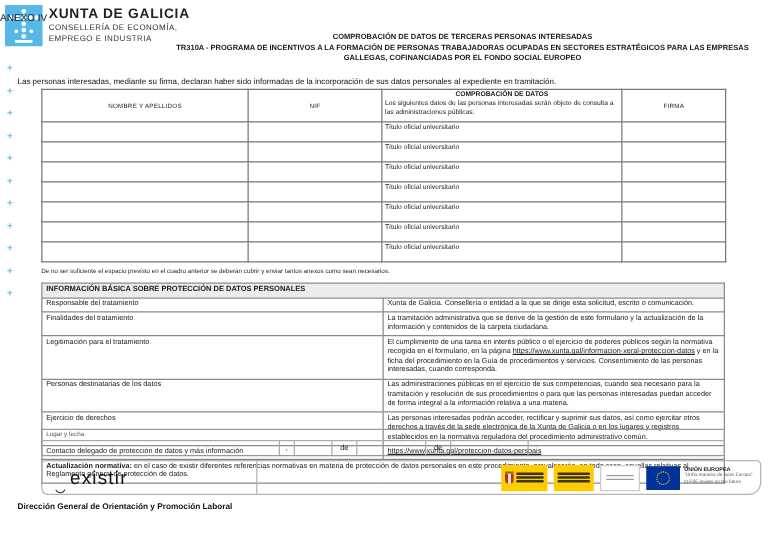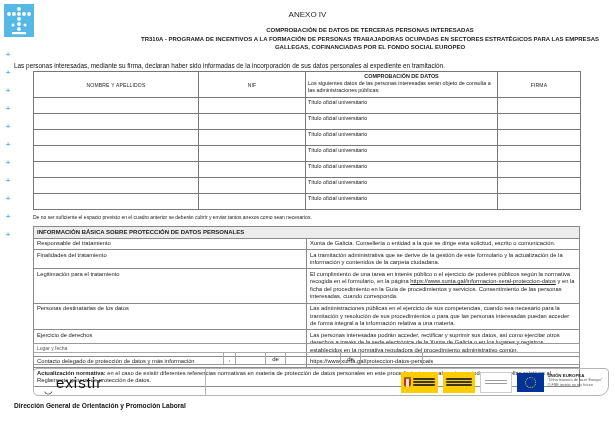--- a/index.html
+++ b/index.html
@@ -16,21 +16,21 @@
     display:block; height:18px; font-size:8px; font-weight:bold; color:#58b6e2;
     line-height:18px; text-align:center; opacity:.9;
   }
 
   
   .brand { position:absolute; top:4px; left:4px; display:flex; align-items:flex-start; gap:5px; }
   .brand-logo { width:30px; height:33px; background:#55b8e6; flex:0 0 auto; }
   .brand-text .brand-name { font-size:11px; font-weight:bold; letter-spacing:.6px; color:#222; padding-top:1px; }
   .brand-text .brand-dept { font-size:6.4px; letter-spacing:.4px; color:#333; margin-top:2px; line-height:1.35; }
 
-  .annex { position:absolute; top:10px; left:0; width:100%; text-align:center; font-size:8px; color:#222; }
+  .annex { position:absolute; top:10px; left:0; width:100%; font-size:8px; color:#222; }
   .doc-title { position:absolute; top:27px; left:128px; width:484px; text-align:center; }
   .doc-title .t1 { font-size:6px; font-weight:bold; line-height:1.3; }
   .doc-title .t2 { font-size:6px; font-weight:bold; line-height:1.3; margin-top:1px; }
 
   .intro { position:absolute; top:62px; left:14px; width:592px; font-size:6.4px; color:#111; }
 
   
   table.main { position:absolute; top:71px; left:33px; width:547px; border-collapse:collapse; table-layout:fixed; }
   table.main td, table.main th { border:1px solid #777; }
   table.main th { font-weight:normal; }
@@ -112,20 +112,27 @@
       <circle cx="15" cy="25" r="1.9" fill="#fff"></circle>
       <circle cx="5" cy="10" r="1.9" fill="#fff"></circle>
       <circle cx="10" cy="10" r="1.9" fill="#fff"></circle>
       <circle cx="20" cy="10" r="1.9" fill="#fff"></circle>
       <circle cx="25" cy="10" r="1.9" fill="#fff"></circle>
       <circle cx="9" cy="21" r="1.5" fill="#fff"></circle>
       <circle cx="21" cy="21" r="1.5" fill="#fff"></circle>
       <rect x="8" y="28" width="14" height="2.2" fill="#fff"></rect>
     </svg>
   </div>
+  <div class="brand-text">
+    <div class="brand-name">XUNTA DE GALICIA</div>
+    <div class="brand-dept">
+      <div>CONSELLERÍA DE ECONOMÍA,</div>
+      <div>EMPREGO E INDUSTRIA</div>
+    </div>
+  </div>
 </div>
 
 <div class="annex">ANEXO IV</div>
 
 <div class="doc-title">
   <div class="t1">COMPROBACIÓN DE DATOS DE TERCERAS PERSONAS INTERESADAS</div>
   <div class="t2">TR310A - PROGRAMA DE INCENTIVOS A LA FORMACIÓN DE PERSONAS TRABAJADORAS OCUPADAS EN SECTORES ESTRATÉGICOS PARA LAS EMPRESAS GALLEGAS, COFINANCIADAS POR EL FONDO SOCIAL EUROPEO</div>
 </div>
 
 <div class="intro">Las personas interesadas, mediante su firma, declaran haber sido informadas de la incorporación de sus datos personales al expediente en tramitación.</div>

